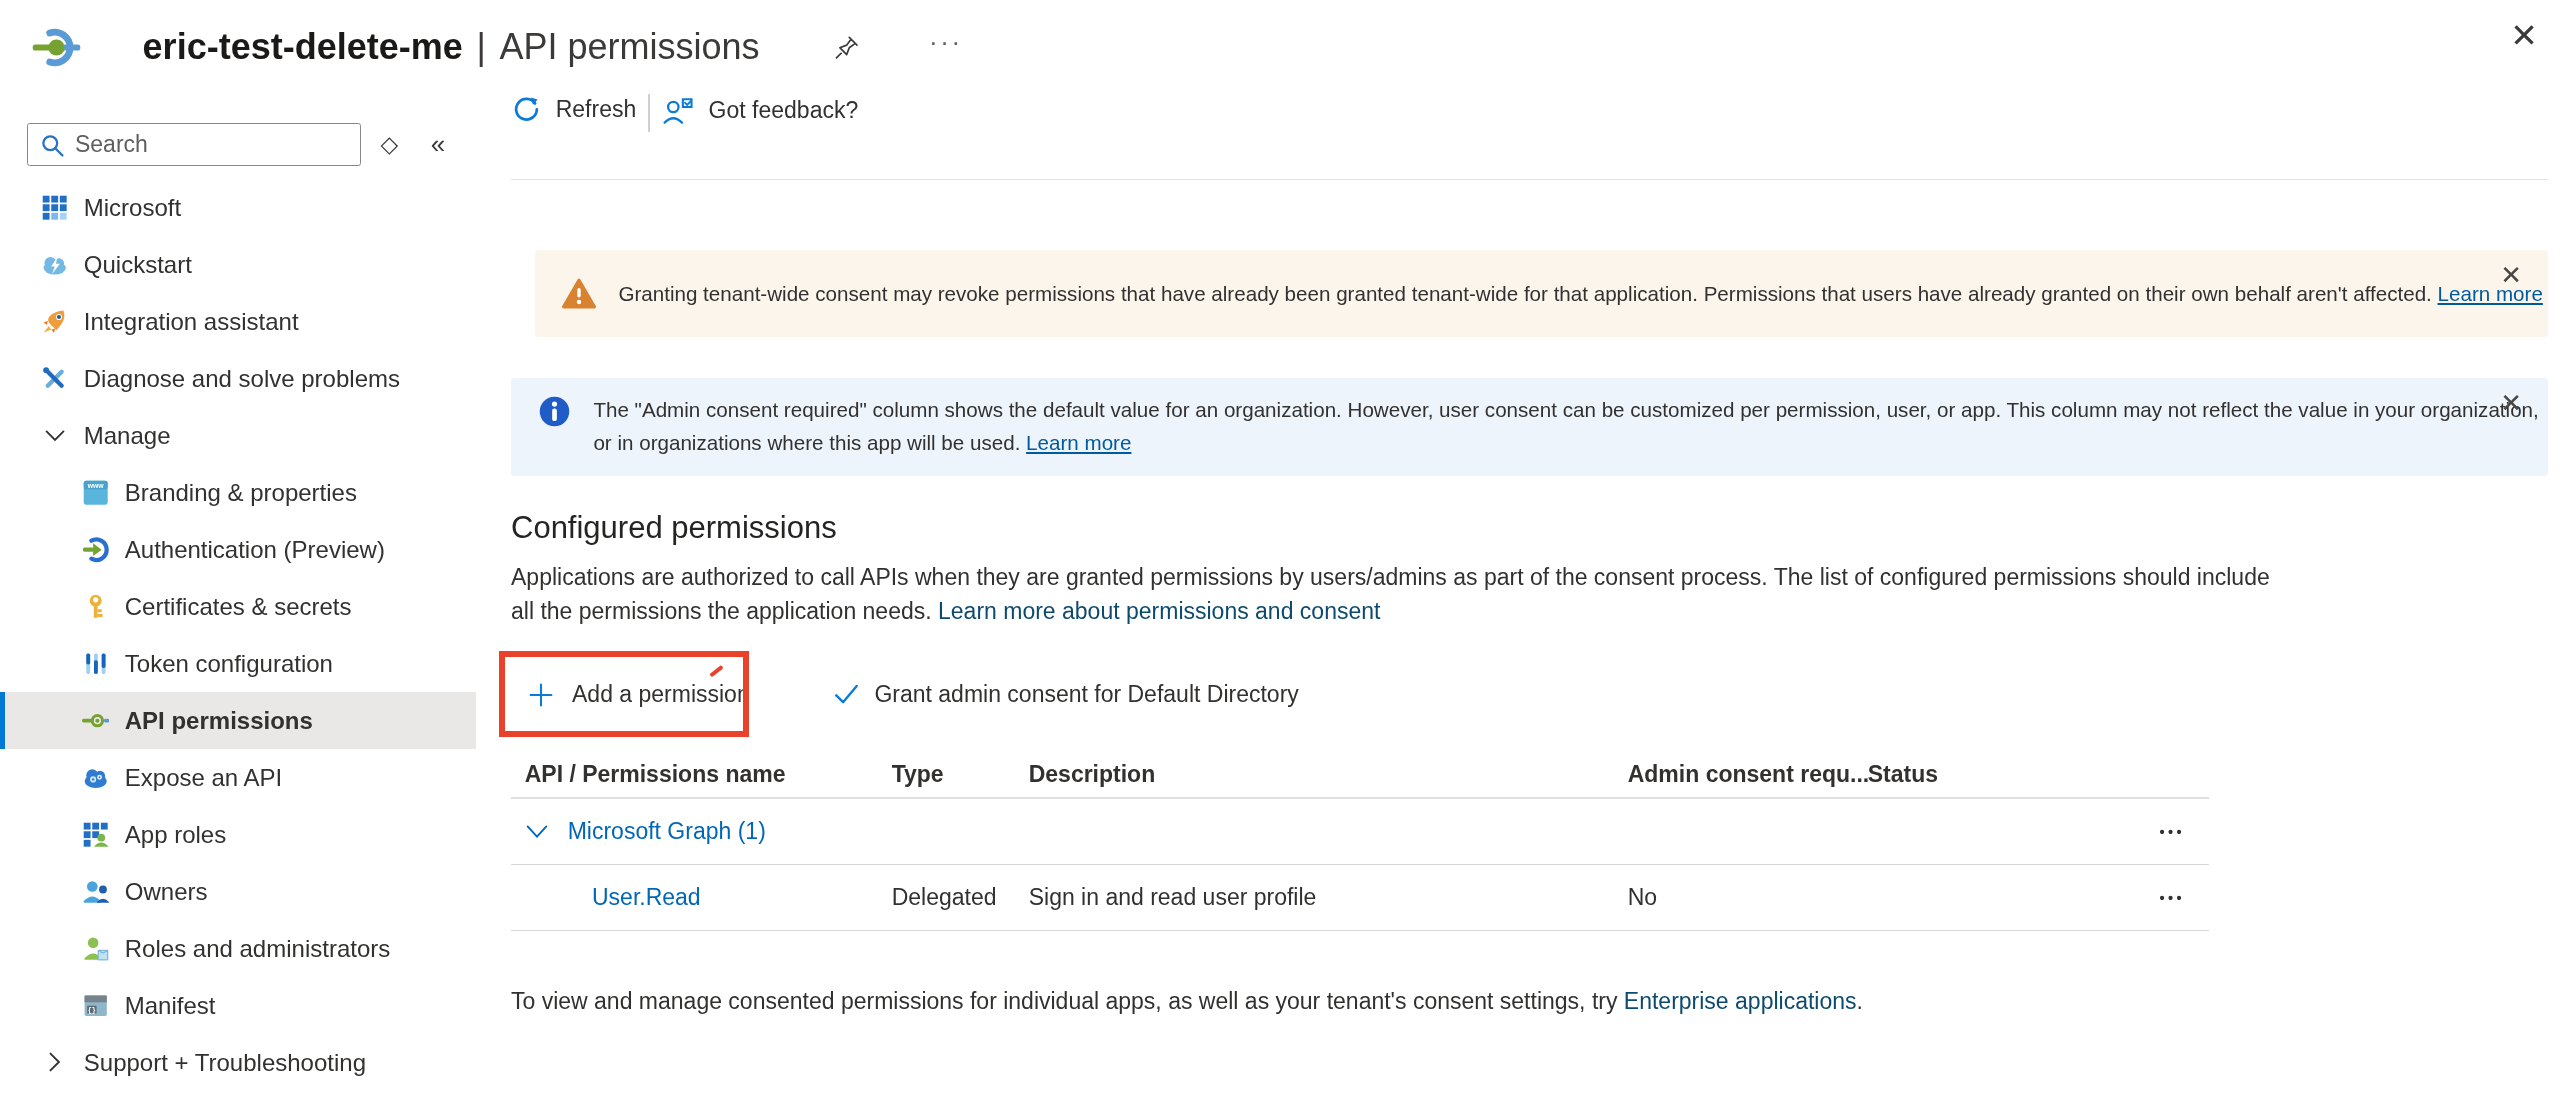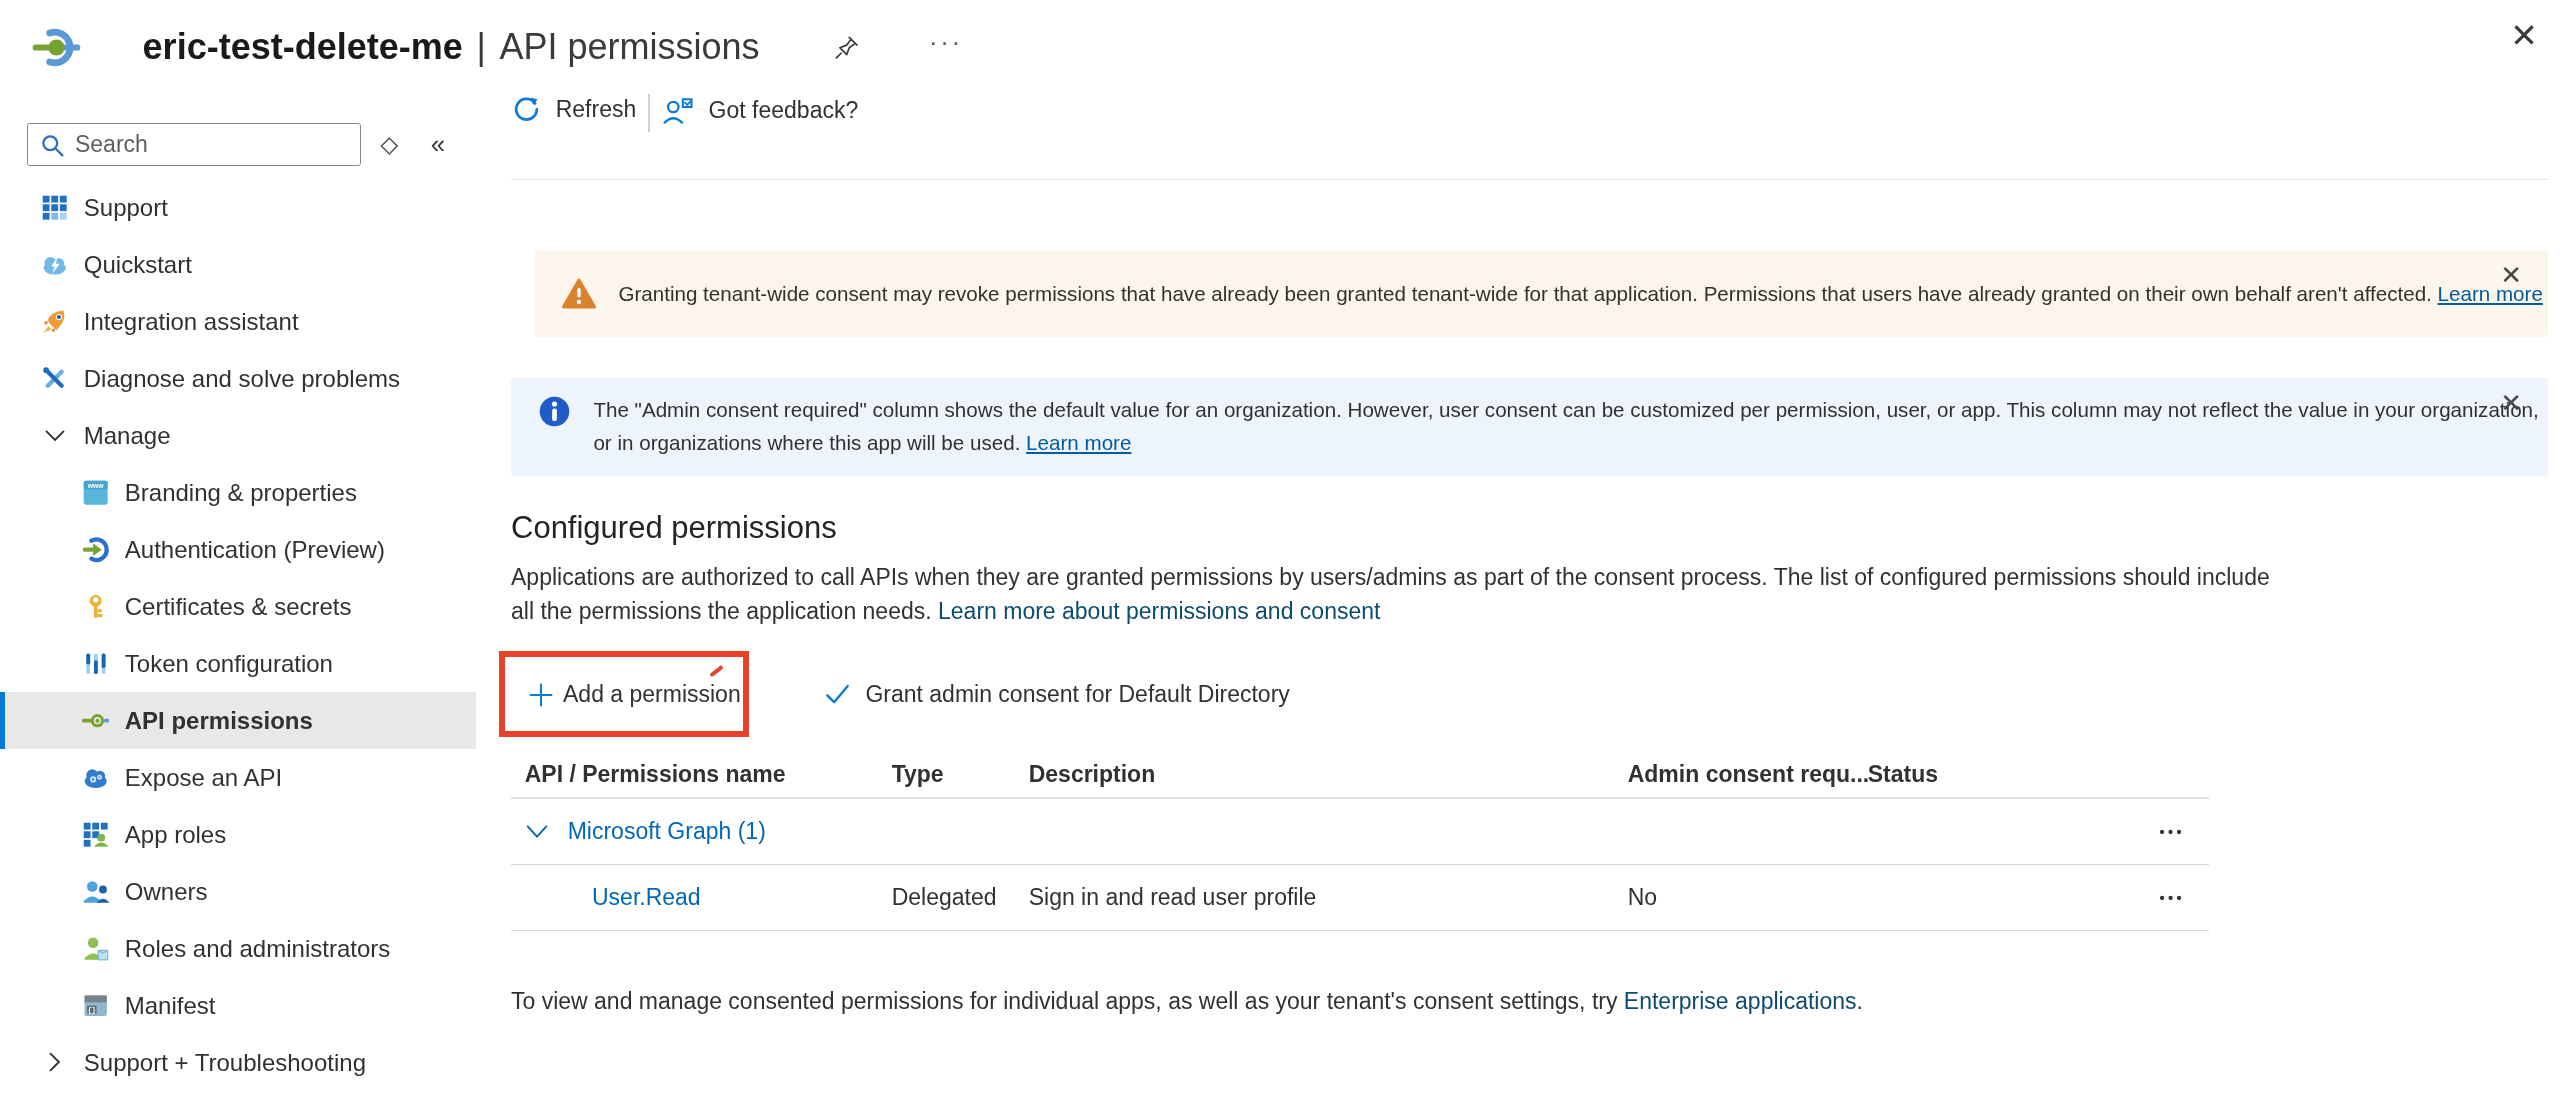--- a/index.html
+++ b/index.html
@@ -46,21 +46,21 @@
   .banner .btxt a, .ulink { color:#005a9e; text-decoration:underline; cursor:pointer; }
   .banner .bico { flex:0 0 auto; margin-right:22px; }
   .banner .bclose { position:absolute; right:26px; top:12px; font-size:26px; font-weight:300; color:#484644; cursor:pointer; line-height:1; }
   .banner.info .btxt { line-height:33px; }
 
   .sec-title { margin-top:34px; font-size:31px; font-weight:400; color:#252423; }
   .sec-desc { margin-top:13.7px; font-size:23px; line-height:34px; color:#323130; }
   a.plain { color:#0c4a6e; text-decoration:none; cursor:pointer; }
 
   .actions-row { position:relative; margin-top:26px; height:82px; display:flex; align-items:center; }
-  .add-btn { display:flex; align-items:center; gap:9px; font-size:23px; color:#323130; padding-left:17px; cursor:pointer; }
+  .add-btn { display:flex; align-items:center; gap:18px; font-size:23px; color:#323130; padding-left:17px; cursor:pointer; }
   .grant-btn { display:flex; align-items:center; gap:13.7px; font-size:23px; color:#323130; margin-left:82px; cursor:pointer; }
   .anno-box { position:absolute; left:-12px; top:-2.6px; width:250px; height:86px; border:6.9px solid #e8432a; pointer-events:none; }
   .anno-tick { position:absolute; left:204px; top:12px; width:15.4px; height:4.3px; background:#e8432a; transform:rotate(-38deg); border-radius:1.7px; pointer-events:none; }
 
   .tbl { margin-top:15.4px; width:1698px; }
   .tr { display:grid; grid-template-columns:367px 137px 599px 240px 122px 1fr; align-items:center; }
   .tr.head { height:48px; font-weight:700; font-size:23px; border-bottom:2.6px solid #e2e0de; }
   .tr.head > div { padding-left:13.7px; white-space:nowrap; }
   .tr.row { height:66px; font-size:23px; border-bottom:1.7px solid #d8d6d4; }
   .tr.row > div { padding-left:13.7px; white-space:nowrap; }
@@ -123,21 +123,21 @@
               <rect x="12" y="2" width="8" height="8" fill="#2170c3"></rect>
               <rect x="22" y="2" width="8" height="8" fill="#2170c3"></rect>
             <rect x="2" y="12" width="8" height="8" fill="#2170c3"></rect>
               <rect x="12" y="12" width="8" height="8" fill="#2170c3"></rect>
               <rect x="22" y="12" width="8" height="8" fill="#2170c3"></rect>
             <rect x="2" y="22" width="8" height="8" fill="#2170c3"></rect>
               <rect x="12" y="22" width="8" height="8" fill="#7db8e8"></rect>
               <rect x="22" y="22" width="8" height="8" fill="#a9d3f2"></rect>
           </svg>
         </span>
-        <span>Support</span>
+        <span>Microsoft</span>
       </div>
 
       <div class="nav-item">
         <span class="ni">
           <svg width="27.4" height="27.4" viewBox="0 0 32 32">
             <ellipse cx="16" cy="20" rx="13" ry="7.5" fill="#74b9e6"></ellipse>
             <circle cx="11" cy="14" r="7" fill="#74b9e6"></circle>
               <circle cx="21" cy="14.5" r="6" fill="#74b9e6"></circle>
             <polygon points="19,7 12,18 16,18 13,27 22,15 17.5,15" fill="#ffffff"></polygon>
           </svg>

